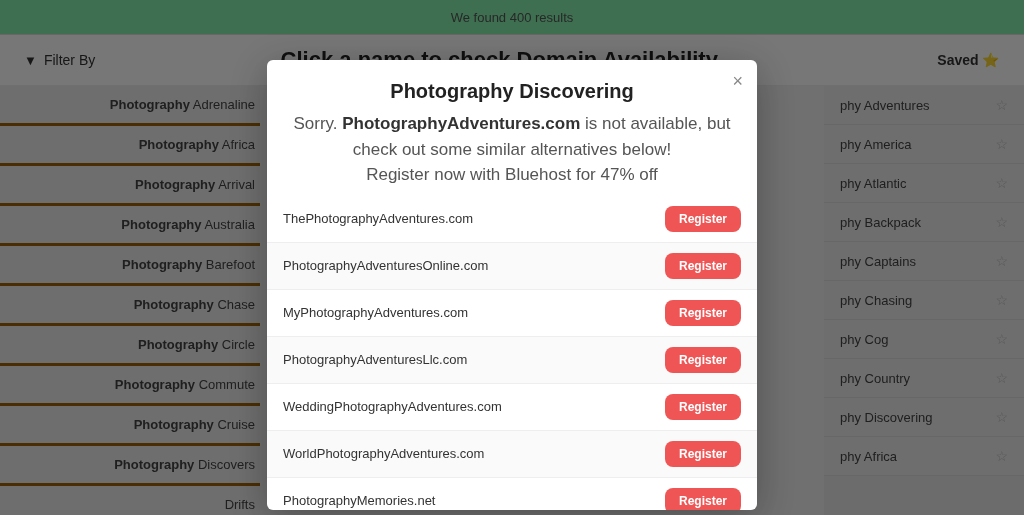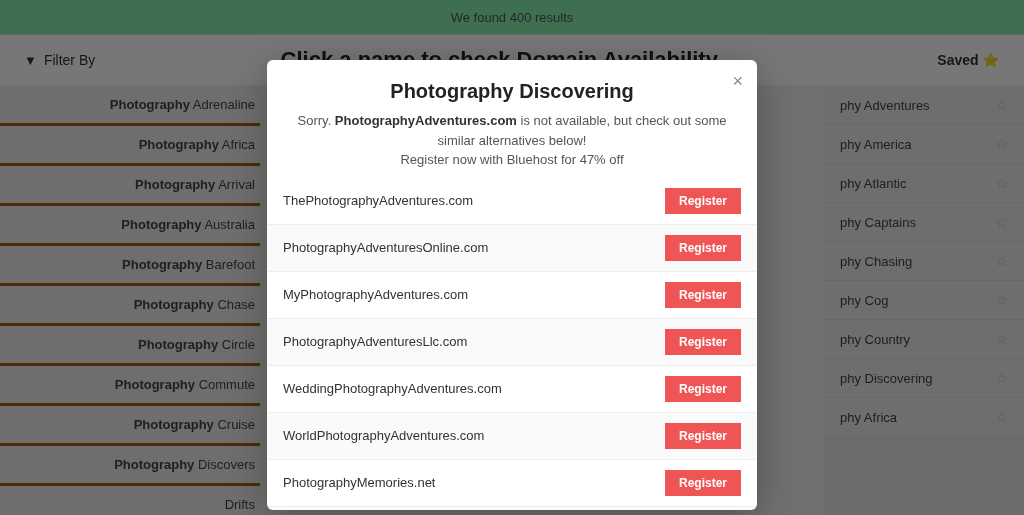--- a/index.html
+++ b/index.html
@@ -141,21 +141,21 @@
     }
 
     .modal-title {
       font-size: 20px;
       font-weight: 700;
       color: #222;
       margin-bottom: 8px;
     }
 
     .modal-desc {
-      font-size: 13px;
+      font-size: 17px;
       color: #555;
       line-height: 1.5;
     }
 
     .modal-desc strong {
       font-weight: 700;
       color: #333;
     }
 
     .close-btn {
@@ -190,21 +190,21 @@
 
     .domain-name {
       font-size: 13px;
       color: #333;
     }
 
     .register-btn {
       background: #f05555;
       color: #fff;
       border: none;
-      border-radius: 0;
+      border-radius: 8px;
       padding: 6px 14px;
       font-size: 12px;
       font-weight: 600;
       cursor: pointer;
       white-space: nowrap;
     }
 
     .funnel-icon {
       font-size: 13px;
       margin-right: 2px;
@@ -250,20 +250,24 @@
         </div>
         <div class="right-item">
           <span>phy America</span>
           <span class="star-icon">☆</span>
         </div>
         <div class="right-item">
           <span>phy Atlantic</span>
           <span class="star-icon">☆</span>
         </div>
         <div class="right-item">
+          <span>phy Backpack</span>
+          <span class="star-icon">☆</span>
+        </div>
+        <div class="right-item">
           <span>phy Captains</span>
           <span class="star-icon">☆</span>
         </div>
         <div class="right-item">
           <span>phy Chasing</span>
           <span class="star-icon">☆</span>
         </div>
         <div class="right-item">
           <span>phy Cog</span>
           <span class="star-icon">☆</span>

